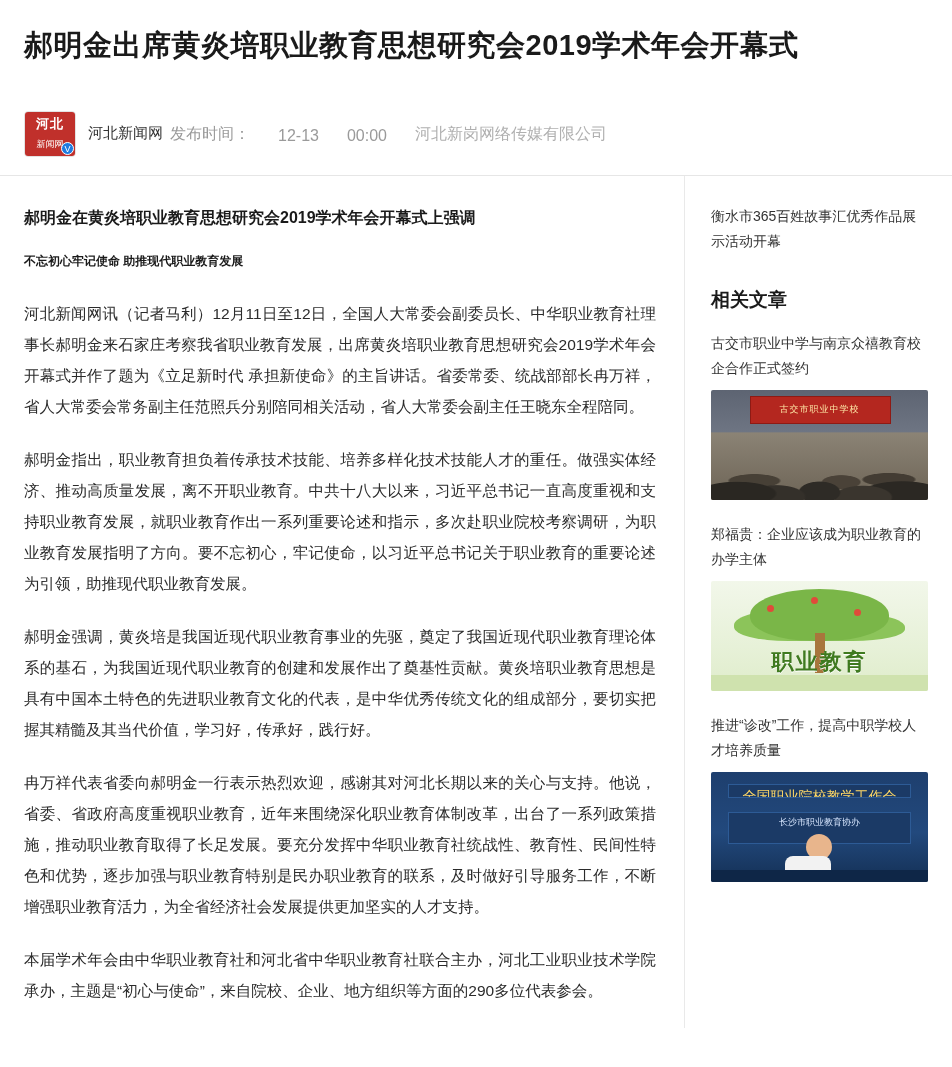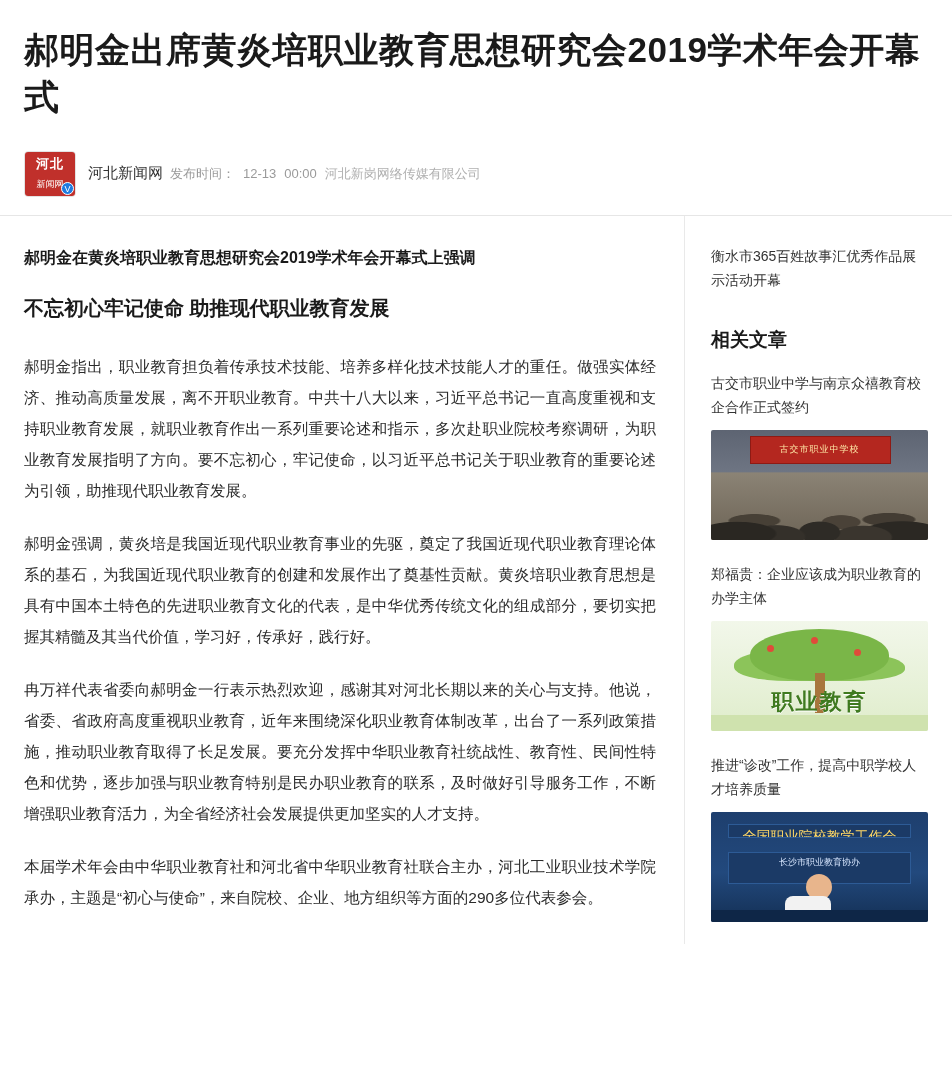--- a/index.html
+++ b/index.html
@@ -16,26 +16,26 @@
     position: relative;
     background: #fff;
   }
 
   
   .article-header {
     padding: 26px 24px 18px 24px;
     border-bottom: 1px solid #e6e6e6;
   }
   .article-title {
-    font-size: 35px;
+    font-size: 29px;
     line-height: 1.35;
     font-weight: bold;
     color: #1a1a1a;
     letter-spacing: 0.5px;
-    margin: 0 0 30px 0;
+    margin: 0 0 46px 0;
   }
   .source-row {
     display: flex;
     align-items: center;
     gap: 12px;
   }
   .source-logo {
     width: 52px;
     height: 46px;
     border-radius: 4px;
@@ -80,23 +80,23 @@
     text-align: center;
     border: 1px solid #fff;
   }
   .source-meta { display: flex; flex-direction: row; gap: 7px; }
   .source-name {
     font-size: 15px;
     color: #333;
   }
   .meta-line {
     display: flex;
-    align-items: center;
-    gap: 8px;
-    font-size: 13px;
+    align-items: flex-end;
+    gap: 28px;
+    font-size: 16px;
     color: #9a9a9a;
   }
   .meta-line .pubtime { color: #9a9a9a; }
   .meta-line .pubdate { color: #9a9a9a; }
   .meta-line .publisher { color: #b0b0b0; }
 
   
   .content-wrap {
     display: flex;
     align-items: stretch;
@@ -112,21 +112,21 @@
   }
 
   .lead-1 {
     font-size: 16px;
     font-weight: bold;
     color: #1a1a1a;
     line-height: 1.7;
     margin: 0 0 20px 0;
   }
   .lead-2 {
-    font-size: 20px;
+    font-size: 12px;
     font-weight: bold;
     color: #1a1a1a;
     line-height: 1.7;
     margin: 0 0 26px 0;
   }
   .para {
     font-size: 15.5px;
     line-height: 2.0;
     color: #2b2b2b;
     margin: 0 0 22px 0;
@@ -302,20 +302,21 @@
       </div>
     </div>
   </div>
 
   <div class="content-wrap">
 
     <div class="main-col">
       <p class="lead-1">郝明金在黄炎培职业教育思想研究会2019学术年会开幕式上强调</p>
       <p class="lead-2">不忘初心牢记使命 助推现代职业教育发展</p>
 
+      <p class="para">河北新闻网讯（记者马利）12月11日至12日，全国人大常委会副委员长、中华职业教育社理事长郝明金来石家庄考察我省职业教育发展，出席黄炎培职业教育思想研究会2019学术年会开幕式并作了题为《立足新时代 承担新使命》的主旨讲话。省委常委、统战部部长冉万祥，省人大常委会常务副主任范照兵分别陪同相关活动，省人大常委会副主任王晓东全程陪同。</p>
       <p class="para">郝明金指出，职业教育担负着传承技术技能、培养多样化技术技能人才的重任。做强实体经济、推动高质量发展，离不开职业教育。中共十八大以来，习近平总书记一直高度重视和支持职业教育发展，就职业教育作出一系列重要论述和指示，多次赴职业院校考察调研，为职业教育发展指明了方向。要不忘初心，牢记使命，以习近平总书记关于职业教育的重要论述为引领，助推现代职业教育发展。</p>
       <p class="para">郝明金强调，黄炎培是我国近现代职业教育事业的先驱，奠定了我国近现代职业教育理论体系的基石，为我国近现代职业教育的创建和发展作出了奠基性贡献。黄炎培职业教育思想是具有中国本土特色的先进职业教育文化的代表，是中华优秀传统文化的组成部分，要切实把握其精髓及其当代价值，学习好，传承好，践行好。</p>
       <p class="para">冉万祥代表省委向郝明金一行表示热烈欢迎，感谢其对河北长期以来的关心与支持。他说，省委、省政府高度重视职业教育，近年来围绕深化职业教育体制改革，出台了一系列政策措施，推动职业教育取得了长足发展。要充分发挥中华职业教育社统战性、教育性、民间性特色和优势，逐步加强与职业教育特别是民办职业教育的联系，及时做好引导服务工作，不断增强职业教育活力，为全省经济社会发展提供更加坚实的人才支持。</p>
       <p class="para">本届学术年会由中华职业教育社和河北省中华职业教育社联合主办，河北工业职业技术学院承办，主题是“初心与使命”，来自院校、企业、地方组织等方面的290多位代表参会。</p>
     </div>
 
     <div class="side-col">
 
       <div class="side-link">衡水市365百姓故事汇优秀作品展示活动开幕</div>
 

